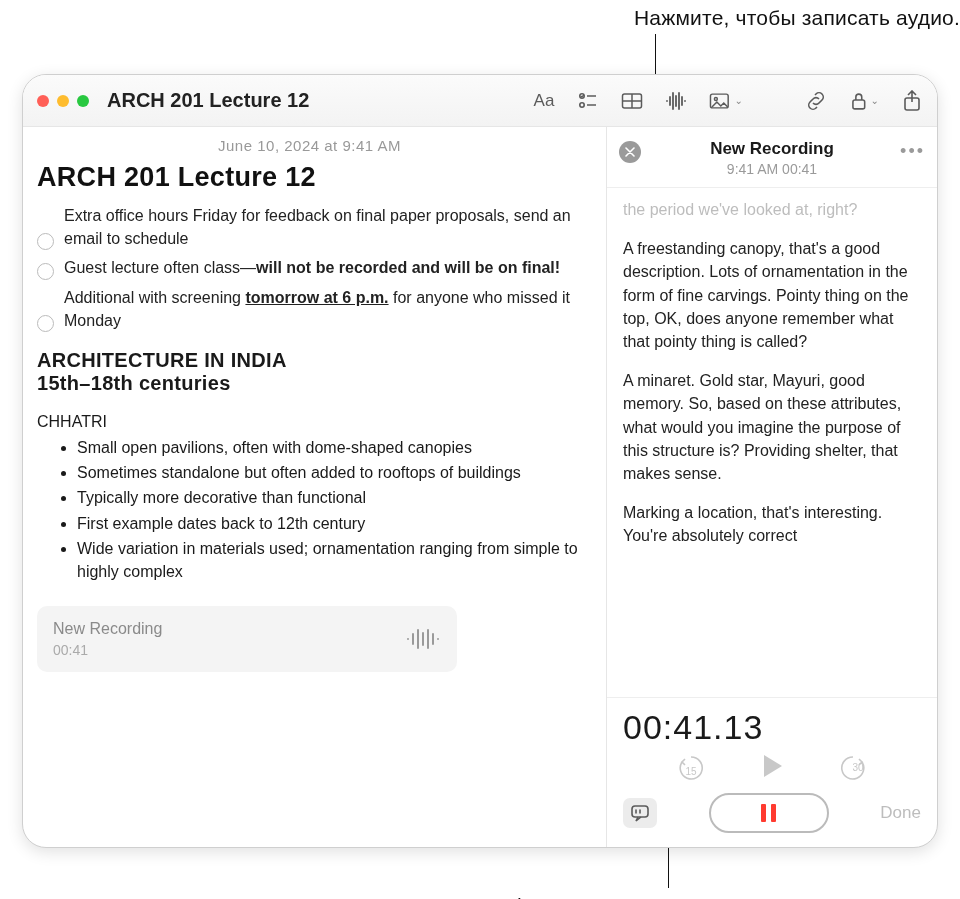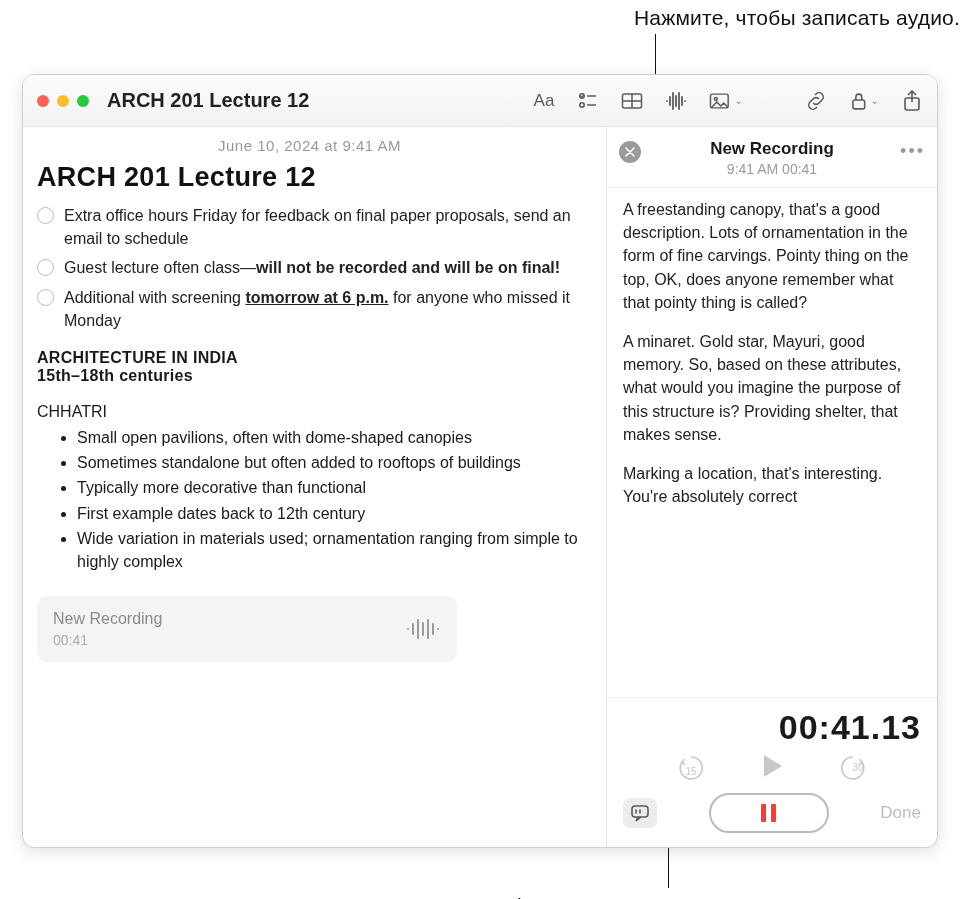--- a/index.html
+++ b/index.html
@@ -27,21 +27,21 @@
   }
   .callout-line-top {
     width: 1px;
     height: 40px;
     background: #111;
     margin: 4px auto 0 655px;
   }
   .window {
     margin: 0 22px;
     border: 1px solid #cfcfcf;
-    border-radius: 12px;
+    border-radius: 24px;
     overflow: hidden;
     box-shadow: 0 4px 16px rgba(0,0,0,.12);
     background: #fff;
   }
   .titlebar {
     height: 52px;
     border-bottom: 1px solid #e6e6e6;
     display: flex;
     align-items: center;
     padding: 0 14px;
@@ -53,23 +53,23 @@
   .title { font-size: 20px; font-weight: 700; color:#222; }
   .toolbar-icons { margin-left:auto; display:flex; gap:22px; align-items:center; color:#5b5b5b;}
   .toolbar-icons .tb { width: 22px; height:20px; display:flex; align-items:center; justify-content:center; cursor:pointer;}
   .toolbar-icons svg { stroke:#5b5b5b; }
   .caret { font-size:10px; margin-left:2px; color:#888;}
   .body { display:flex; height: 720px; }
   .note-pane { flex: 1; border-right:1px solid #e6e6e6; padding: 0 24px 20px 14px; display:flex; flex-direction:column; }
   .date-line { text-align:center; font-size:15px; color:#999; margin: 10px 0 8px; letter-spacing:.5px;}
   .note-title { font-size:27px; font-weight:800; color:#111; letter-spacing:.3px; margin-bottom: 8px;}
   .checklist { list-style:none; padding:0; margin:0 0 14px 0;}
-  .checklist li { display:flex; align-items:flex-start; gap:10px; font-size:16px; line-height:1.45; padding: 3px 0; color:#222;}
+  .checklist li { display:flex; align-items:flex-end; gap:10px; font-size:16px; line-height:1.45; padding: 3px 0; color:#222;}
   .check-circle { width:17px; height:17px; border:1.5px solid #bbb; border-radius:50%; flex-shrink:0; margin-top:3px;}
-  .sub-head { font-size:16px; font-weight:700; letter-spacing:.3px; }
+  .sub-head { font-size:20px; font-weight:700; letter-spacing:.3px; }
   .chh { margin-top: 18px; }
   .bullets { list-style: disc; margin: 4px 0 16px 0; padding-left: 40px; font-size:16px; line-height:1.45; }
   .bullets li { padding:1px 0; }
   .rec-tile {
     margin-top: 6px;
     width: 420px;
     background:#f4f4f4;
     border-radius:10px;
     padding: 14px 16px;
     display:flex; align-items:center; justify-content:space-between;
@@ -82,21 +82,21 @@
   .rec-pane { width:330px; display:flex; flex-direction:column; }
   .rec-head { position:relative; text-align:center; padding:12px 12px 10px; border-bottom:1px solid #eee;}
   .rec-head .close { position:absolute; left:12px; top:14px; width:22px;height:22px;border-radius:50%;background:#9a9a9a;color:#fff;display:flex;align-items:center;justify-content:center;font-size:14px;cursor:pointer;}
   .rec-head .more { position:absolute; right:12px; top:14px; color:#9a9a9a; font-size:18px; letter-spacing:2px; cursor:pointer;}
   .rec-head .rh-title { font-size:17px; font-weight:700;}
   .rec-head .rh-sub { font-size:14px; color:#9a9a9a; margin-top:2px;}
   .transcript { flex:1; padding: 10px 16px; overflow:hidden; font-size:16px; line-height:1.45; color:#222; }
   .transcript .faded { color:#bdbdbd; }
   .transcript p { margin: 0 0 16px; }
   .rec-footer { border-top:1px solid #eee; padding: 10px 16px 14px; }
-  .timer { text-align:right; font-size:34px; font-weight:700; font-variant-numeric: tabular-nums; letter-spacing:1px; margin-bottom: 6px;}
+  .timer { text-align:left; font-size:34px; font-weight:400; font-variant-numeric: tabular-nums; letter-spacing:1px; margin-bottom: 6px;}
   .skipbar { display:flex; justify-content:center; gap:54px; align-items:center; color:#c8c8c8; margin-bottom: 10px;}
   .skipbar svg { stroke:#c8c8c8; fill:none;}
   .bottombar { display:flex; align-items:center; justify-content:space-between;gap:44px;}
   .speech-btn { width:34px;height:30px;border-radius:7px;background:#ececec; display:flex;align-items:center;justify-content:center; cursor:pointer;}
   .pause-pill { width:120px;height:40px;border:2.5px solid #bbb;border-radius:20px;display:flex;align-items:center;justify-content:center; cursor:pointer;}
   .pause-glyph{ display:flex; gap:5px;}
   .pause-glyph span{ width:5px;height:18px;background:var(--red);border-radius:1px;}
   .done { color:#bdbdbd; font-size:17px; }
   .callout-line-bot {
     width:1px; height:40px; background:#111; margin:0 0 4px 668px;
@@ -228,20 +228,21 @@
         <div class="close">
           <svg width="10" height="10" viewBox="0 0 10 10">
               <path d="M1 1l8 8M9 1l-8 8" stroke="#fff" stroke-width="1.6" stroke-linecap="round"></path>
             </svg>
         </div>
         <div class="more">•••</div>
         <div class="rh-title">New Recording</div>
         <div class="rh-sub">9:41 AM 00:41</div>
       </div>
       <div class="transcript">
+        <p class="faded">the period we've looked at, right?</p>
         <p>A freestanding canopy, that's a good description. Lots of ornamentation in the form of fine carvings. Pointy thing on the top, OK, does anyone remember what that pointy thing is called?</p>
         <p>A minaret. Gold star, Mayuri, good memory. So, based on these attributes, what would you imagine the purpose of this structure is? Providing shelter, that makes sense.</p>
         <p>Marking a location, that's interesting. You're absolutely correct</p>
       </div>
       <div class="rec-footer">
         <div class="timer">00:41.13</div>
         <div class="skipbar">
           <div style="position:relative;width:30px;height:30px;">
             <svg width="30" height="30" viewBox="0 0 30 30">
                 <path d="M15 4 A11 11 0 1 1 6 9" fill="none" stroke-width="1.6"></path>

